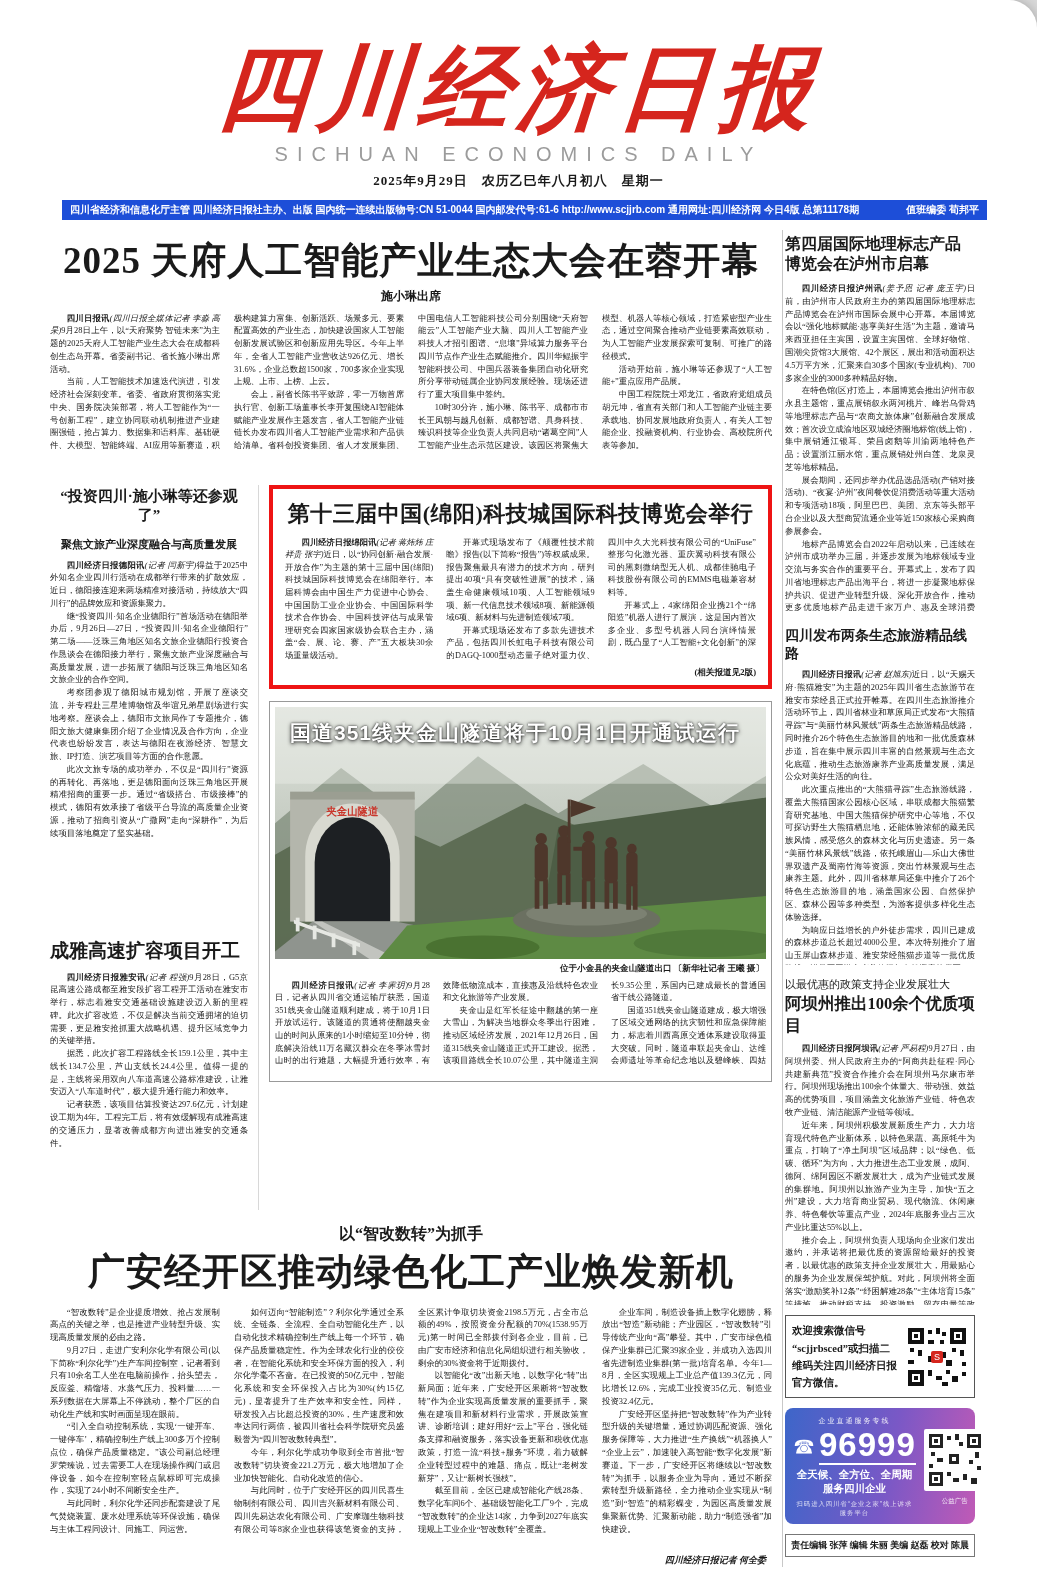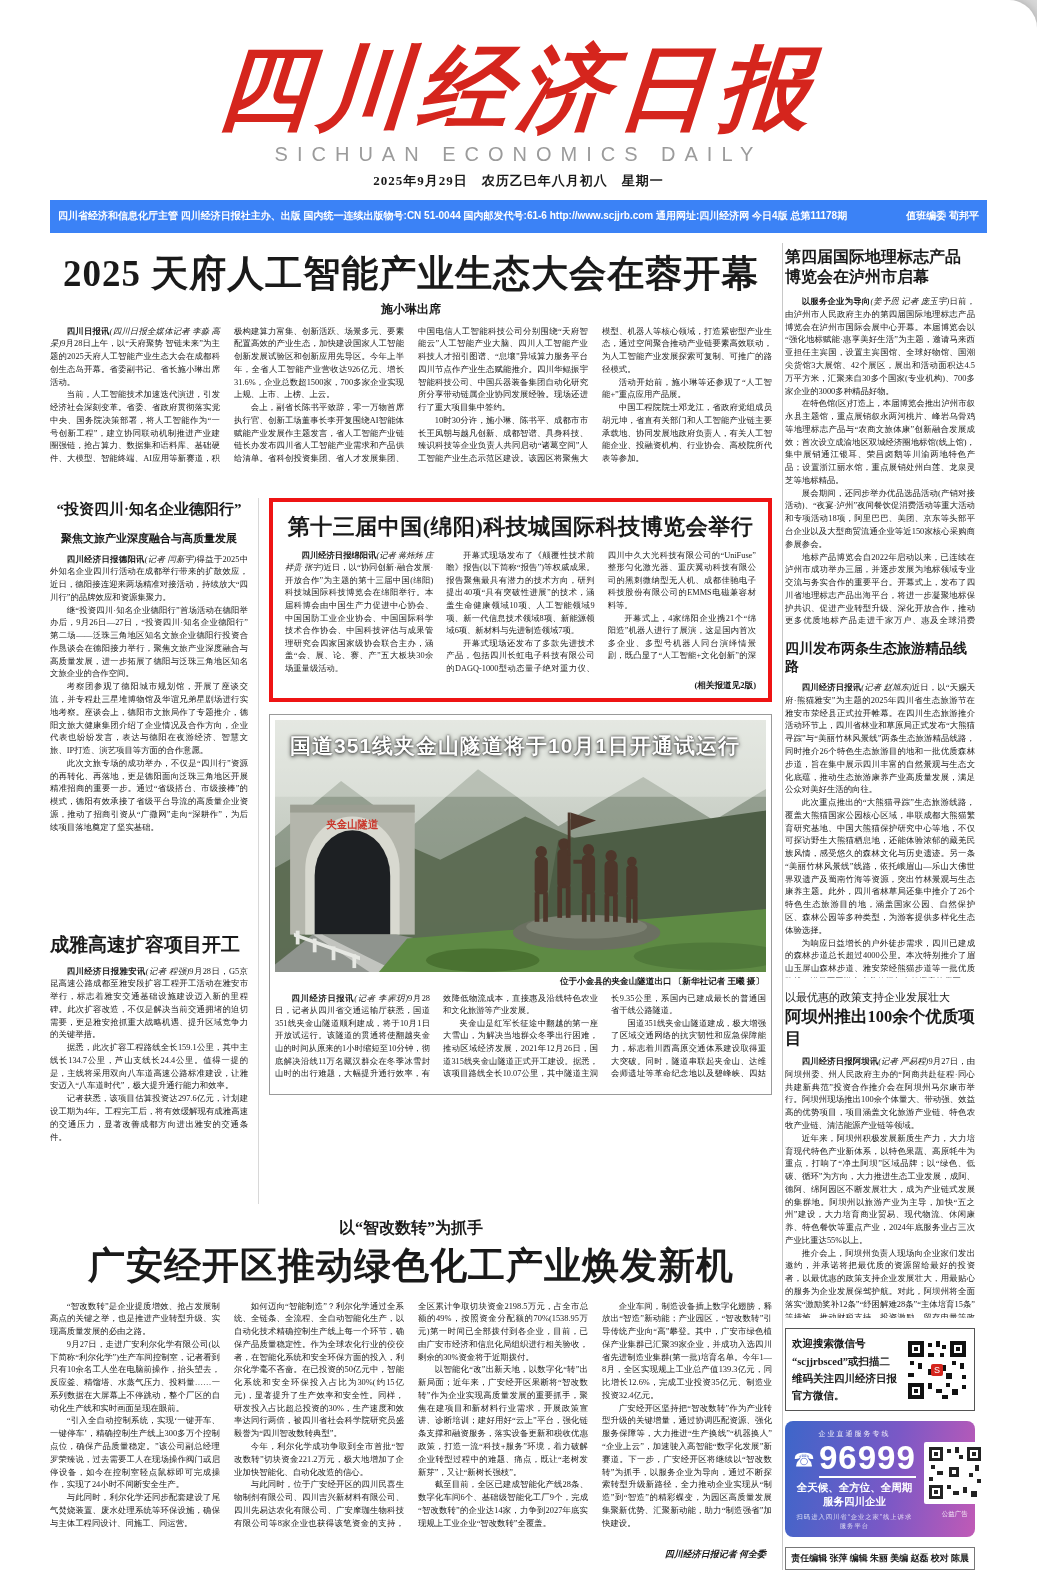--- a/index.html
+++ b/index.html
@@ -5,22 +5,22 @@
   html,body{margin:0;padding:0;background:#d9d9d9;}
   .page{width:1037px;height:1585px;background:#fff;margin:0 auto;position:relative;overflow:hidden;
         border-radius:0 28px 0 0;box-shadow:0 0 12px rgba(0,0,0,.25);padding:0 50px;box-sizing:border-box;
         font-family:"Liberation Serif","DejaVu Serif",serif;color:#1a1a1a;}
   
   .masthead{text-align:center;padding-top:40px;}
   .mast-title{font-size:92px;line-height:1.05;font-weight:bold;font-style:italic;color:#d5251d;
               letter-spacing:8px;transform:skewX(-4deg);font-family:"DejaVu Serif","Liberation Serif",serif;}
   .mast-en{font-size:20px;letter-spacing:9px;color:#9b9b9b;margin-top:6px;font-family:"Liberation Sans","DejaVu Sans",sans-serif;}
   .mast-date{font-size:13px;font-weight:bold;margin-top:6px;letter-spacing:1px;}
-  .redbar{margin-top:10px;background:#3b82f6;color:#fff;height:33px;display:flex;align-items:center;
-          justify-content:space-between;font-size:10px;font-weight:bold;padding:0 8px;font-family:"Liberation Sans",sans-serif;}
+  .redbar{margin-top:10px;background:#1d4ed8;color:#fff;height:20px;display:flex;align-items:center;
+          justify-content:space-between;font-size:10px;font-weight:bold;padding:0 8px;font-family:"Liberation Sans",sans-serif;margin-left:12px;}
   
   .content{display:flex;margin-top:10px;}
   .main-left{width:722px;}
   .rail{width:193px;margin-left:10px;border-left:1px solid #c8c8c8;padding-left:2px;box-sizing:border-box;}
   
   .p{margin:0;text-indent:2em;text-align:justify;}
   .body{font-size:8.4px;line-height:1.52;}
   .intro{font-weight:bold;font-style:normal;}
   .byl{font-style:italic;font-weight:normal;}
   
@@ -110,21 +110,21 @@
           <p class="p">10时30分许，施小琳、陈书平、成都市市长王凤朝与越凡创新、成都智谱、具身科技、臻识科技等企业负责人共同启动“诸葛空间”人工智能产业生态示范区建设。该园区将聚焦大模型、机器人等核心领域，打造紧密型产业生态，通过空间聚合推动产业链要素高效联动，为人工智能产业发展探索可复制、可推广的路径模式。</p>
           <p class="p">活动开始前，施小琳等还参观了“人工智能+”重点应用产品展。</p>
           <p class="p">中国工程院院士邓龙江，省政府党组成员胡元坤，省直有关部门和人工智能产业链主要承载地、协同发展地政府负责人，有关人工智能企业、投融资机构、行业协会、高校院所代表等参加。</p>
         </div>
       </div>
 
       <div class="mid">
         <div class="leftcol">
 
           <div>
-            <div class="dy-head">“投资四川·知名企业德阳行”</div>
+            <div class="dy-head">“投资四川·施小琳等还参观了”</div>
             <div class="dy-sub">聚焦文旅产业深度融合与高质量发展</div>
             <div class="dy-body body">
               <p class="p"><b class="intro">四川经济日报德阳讯</b><i class="byl">(记者 闫新宇)</i><span>得益于2025中外知名企业四川行活动在成都举行带来的扩散效应，近日，德阳接连迎来两场精准对接活动，持续放大“四川行”的品牌效应和资源集聚力。</span></p>
               <p class="p">继“投资四川·知名企业德阳行”首场活动在德阳举办后，9月26日—27日，“投资四川·知名企业德阳行”第二场——泛珠三角地区知名文旅企业德阳行投资合作恳谈会在德阳接力举行，聚焦文旅产业深度融合与高质量发展，进一步拓展了德阳与泛珠三角地区知名文旅企业的合作空间。</p>
               <p class="p">考察团参观了德阳城市规划馆，开展了座谈交流，并专程赴三星堆博物馆及华谊兄弟星剧场进行实地考察。座谈会上，德阳市文旅局作了专题推介，德阳文旅大健康集团介绍了企业情况及合作方向，企业代表也纷纷发言，表达与德阳在夜游经济、智慧文旅、IP打造、演艺项目等方面的合作意愿。</p>
               <p class="p">此次文旅专场的成功举办，不仅是“四川行”资源的再转化、再落地，更是德阳面向泛珠三角地区开展精准招商的重要一步。通过“省级搭台、市级接棒”的模式，德阳有效承接了省级平台导流的高质量企业资源，推动了招商引资从“广撒网”走向“深耕作”，为后续项目落地奠定了坚实基础。</p>
             </div>
           </div>
 
           <div>
@@ -250,21 +250,21 @@
         </div>
         <div class="ga-byline">四川经济日报记者 何全委</div>
       </div>
     </div>
 
     <div class="rail">
 
       <div>
         <div class="r-head">第四届国际地理标志产品博览会在泸州市启幕</div>
         <div class="r-body body">
-          <p class="p"><b class="intro">以服务企业为导向</b><i class="byl">(姜予恩 记者 庞玉宇)</i><span>日前，由泸州市人民政府主办的第四届国际地理标志产品博览会在泸州市国际会展中心开幕。本届博览会以“强化地标赋能·惠享美好生活”为主题，邀请马来西亚担任主宾国，设置主宾国馆、全球好物馆、国潮尖货馆3大展馆、42个展区，展出和活动面积达4.5万平方米，汇聚来自30多个国家(专业机构)、700多家企业的3000多种精品好物。</span></p>
+          <p class="p"><b class="intro">四川经济日报泸州讯</b><i class="byl">(姜予恩 记者 庞玉宇)</i><span>日前，由泸州市人民政府主办的第四届国际地理标志产品博览会在泸州市国际会展中心开幕。本届博览会以“强化地标赋能·惠享美好生活”为主题，邀请马来西亚担任主宾国，设置主宾国馆、全球好物馆、国潮尖货馆3大展馆、42个展区，展出和活动面积达4.5万平方米，汇聚来自30多个国家(专业机构)、700多家企业的3000多种精品好物。</span></p>
           <p class="p">在特色馆(区)打造上，本届博览会推出泸州市叙永县主题馆，重点展销叙永两河桃片、峰岩乌骨鸡等地理标志产品与“农商文旅体康”创新融合发展成效；首次设立成渝地区双城经济圈地标馆(线上馆)，集中展销通江银耳、荣昌卤鹅等川渝两地特色产品；设置浙江丽水馆，重点展销处州白莲、龙泉灵芝等地标精品。</p>
           <p class="p">展会期间，还同步举办优品选品活动(产销对接活动)、“夜宴·泸州”夜间餐饮促消费活动等重大活动和专项活动18项，阿里巴巴、美团、京东等头部平台企业以及大型商贸流通企业等近150家核心采购商参展参会。</p>
           <p class="p">地标产品博览会自2022年启动以来，已连续在泸州市成功举办三届，并逐步发展为地标领域专业交流与务实合作的重要平台。开幕式上，发布了四川省地理标志产品出海平台，将进一步凝聚地标保护共识、促进产业转型升级、深化开放合作，推动更多优质地标产品走进千家万户、惠及全球消费者。</p>
         </div>
       </div>
 
       <div>
         <div class="eco-head">四川发布两条生态旅游精品线路</div>
         <div class="eco-body body">
           <p class="p"><b class="intro">四川经济日报讯</b><i class="byl">(记者 赵旭东)</i><span>近日，以“天赐天府·熊猫雅安”为主题的2025年四川省生态旅游节在雅安市荥经县正式拉开帷幕。在四川生态旅游推介活动环节上，四川省林业和草原局正式发布“大熊猫寻踪”与“美丽竹林风景线”两条生态旅游精品线路，同时推介26个特色生态旅游目的地和一批优质森林步道，旨在集中展示四川丰富的自然景观与生态文化底蕴，推动生态旅游康养产业高质量发展，满足公众对美好生活的向往。</span></p>

